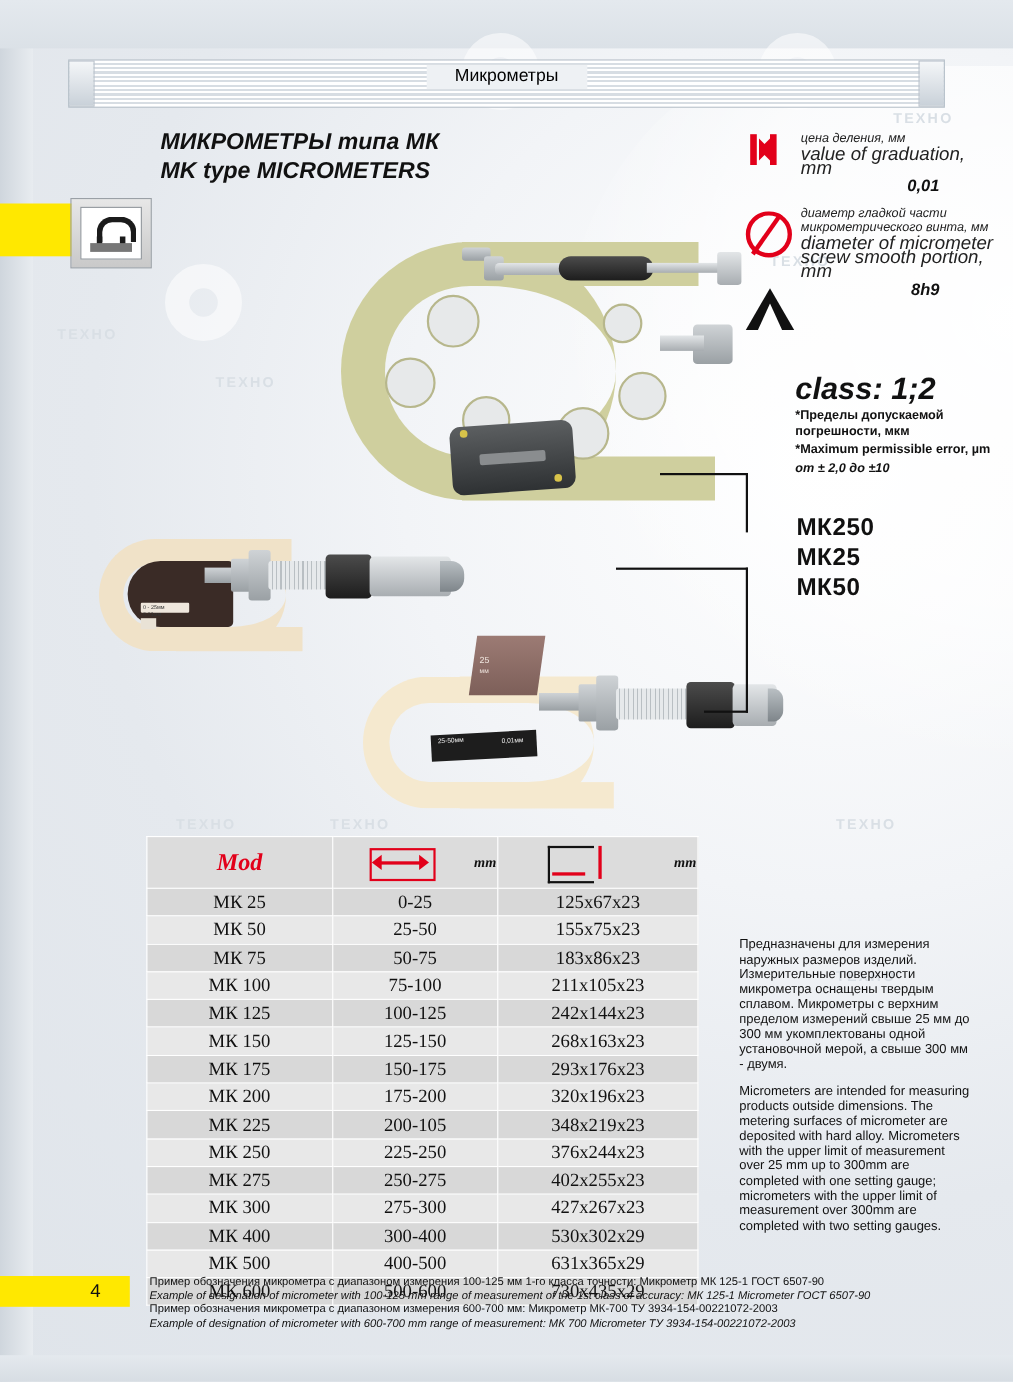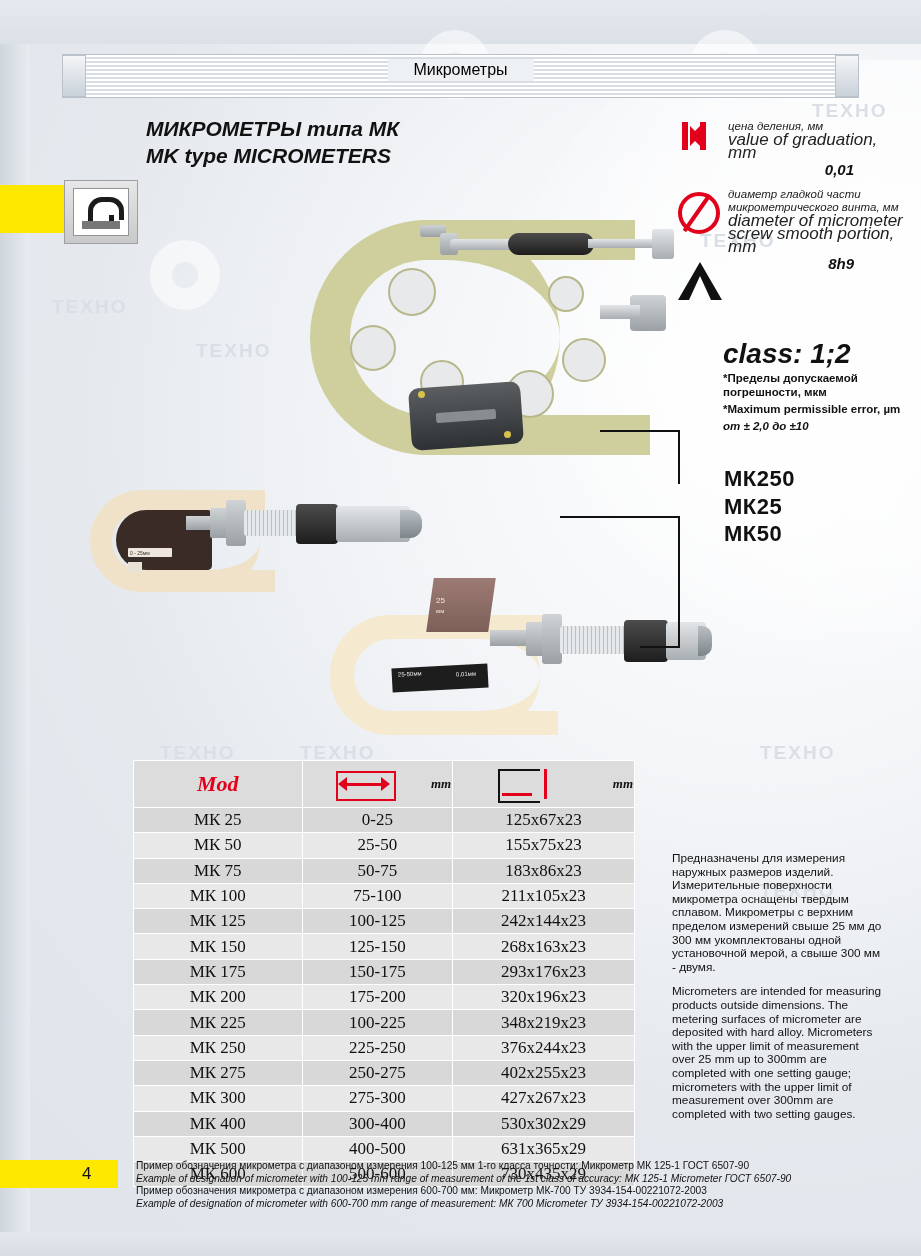--- a/index.html
+++ b/index.html
@@ -14,21 +14,21 @@
     position:absolute;left:0;top:0;width:921px;height:1256px;
     background:
       radial-gradient(circle at 760px 420px, #ffffff 0%, #f2f4f7 35%, #e5e9ee 60%, #dfe4ea 100%),
       linear-gradient(180deg,#e9edf1 0%, #e3e8ed 100%);
   }
   
   .wm{
     position:absolute;
     color:#d9dfe5;
     font-family:"Liberation Sans", sans-serif;
-    font-size:19px;
+    font-size:13px;
     letter-spacing:2px;
     font-weight:bold;
     white-space:nowrap;
     user-select:none;
     text-align:center;
   }
   .wm-circle{
     position:absolute;
     border-radius:50%;
     border:22px solid rgba(255,255,255,.55);
@@ -427,21 +427,21 @@
           <td>150-175</td>
           <td>293x176x23</td>
         </tr>
       <tr>
           <td>МК 200</td>
           <td>175-200</td>
           <td>320x196x23</td>
         </tr>
       <tr>
           <td>МК 225</td>
-          <td>100-225</td>
+          <td>200-105</td>
           <td>348x219x23</td>
         </tr>
       <tr>
           <td>МК 250</td>
           <td>225-250</td>
           <td>376x244x23</td>
         </tr>
       <tr>
           <td>МК 275</td>
           <td>250-275</td>

